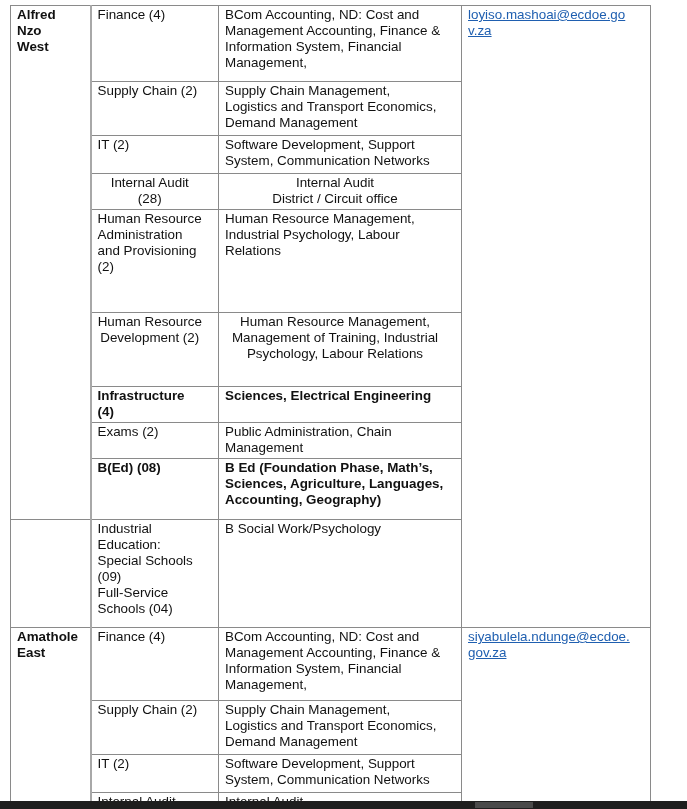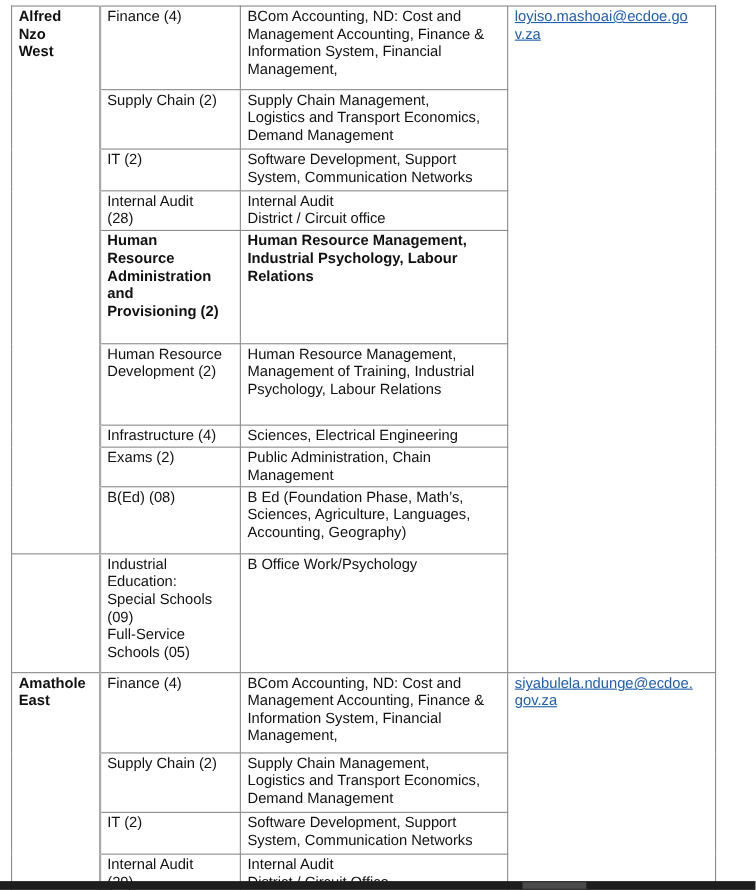--- a/index.html
+++ b/index.html
@@ -58,56 +58,56 @@
         </td>
       </tr>
       <tr style="height:54px;">
         <td class="divider-heavy">Supply Chain (2)</td>
         <td>Supply Chain Management, Logistics and Transport Economics, Demand Management</td>
       </tr>
       <tr style="height:38px;">
         <td class="divider-heavy">IT (2)</td>
         <td>Software Development, Support System, Communication Networks</td>
       </tr>
-      <tr style="height:33px;">
+      <tr style="height:33px;text-align:center;">
         <td class="divider-heavy">Internal Audit (28)</td>
         <td>
           <span class="line">Internal Audit</span>
           <span class="line">District / Circuit office</span>
         </td>
       </tr>
-      <tr style="height:103px;font-weight:bold;">
+      <tr style="height:103px;">
         <td class="divider-heavy">Human Resource Administration and Provisioning (2)</td>
         <td>Human Resource Management, Industrial Psychology, Labour Relations</td>
       </tr>
-      <tr style="height:74px;">
+      <tr style="height:74px;text-align:center;">
         <td class="divider-heavy">Human Resource Development (2)</td>
         <td>Human Resource Management, Management of Training, Industrial Psychology, Labour Relations</td>
       </tr>
-      <tr style="height:14px;">
+      <tr style="height:14px;font-weight:bold;">
         <td class="divider-heavy">Infrastructure (4)</td>
         <td>Sciences, Electrical Engineering</td>
       </tr>
       <tr style="height:33px;margin-left:28px;">
         <td class="divider-heavy">Exams (2)</td>
         <td>Public Administration, Chain Management</td>
       </tr>
-      <tr style="height:61px;">
+      <tr style="height:61px;font-weight:bold;">
         <td class="divider-heavy">B(Ed) (08)</td>
         <td>B Ed (Foundation Phase, Math’s, Sciences, Agriculture, Languages, Accounting, Geography)</td>
       </tr>
 
       <tr style="height:108px;">
         <td class="region"></td>
         <td class="divider-heavy">
           <span class="line">Industrial Education:</span>
           <span class="line">Special Schools (09)</span>
-          <span class="line">Full-Service Schools (05)</span>
+          <span class="line">Full-Service Schools (04)</span>
         </td>
-        <td>B Office Work/Psychology</td>
+        <td>B Social Work/Psychology</td>
       </tr>
 
       <tr style="height:73px;margin-top:16px;">
         <td class="region" rowspan="4">Amathole East</td>
         <td class="divider-heavy">Finance (4)</td>
         <td>BCom Accounting, ND: Cost and Management Accounting, Finance &amp; Information System, Financial Management,</td>
         <td class="email" rowspan="4">
           <a href="#">siyabulela.ndunge@ecdoe.gov.za</a>
         </td>
       </tr>

